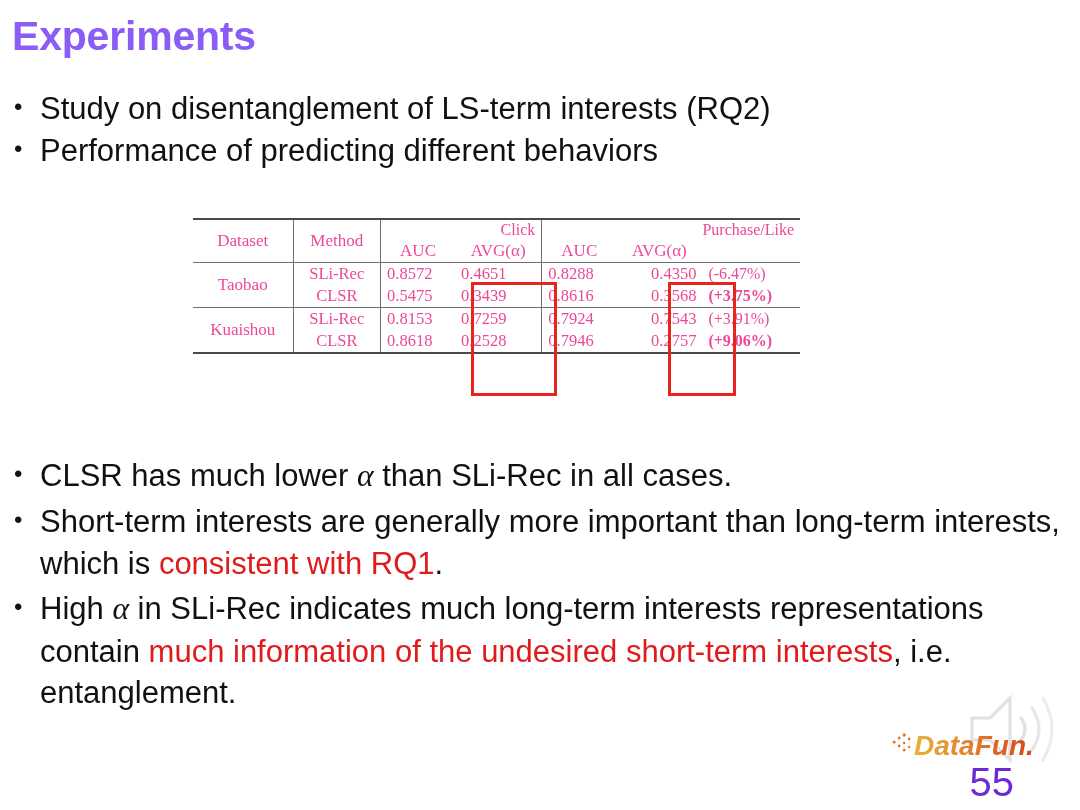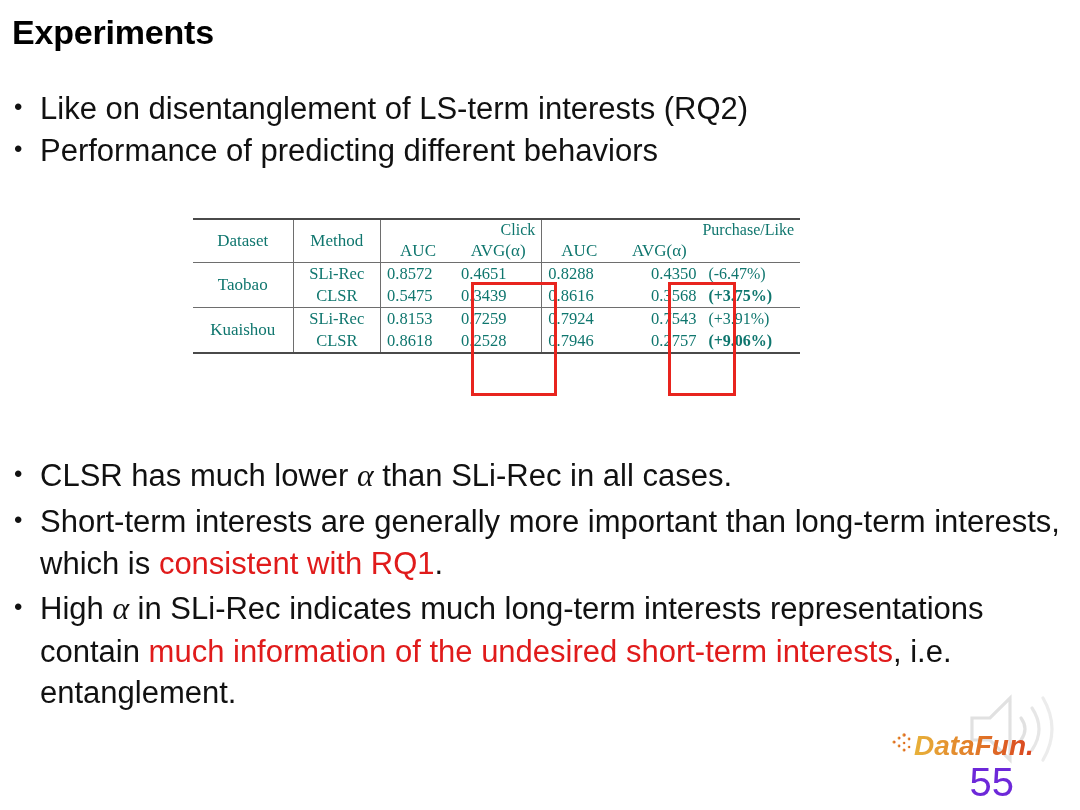--- a/index.html
+++ b/index.html
@@ -14,23 +14,23 @@
     font-family: "Liberation Sans", sans-serif;
     color: #000000;
     position: relative;
   }
 
   
   #slide-title {
     position: absolute;
     left: 12px;
     top: 14px;
-    font-size: 34px;
+    font-size: 41px;
     font-weight: bold;
-    color: #000000;
+    color: #8b5cf6;
     letter-spacing: -0.2px;
     line-height: 1.1;
     white-space: nowrap;
   }
 
   
   #top-bullets {
     position: absolute;
     left: 14px;
     top: 88px;
@@ -57,21 +57,21 @@
     position: absolute;
     left: 193px;
     top: 218px;
     width: 607px;
   }
   table.results {
     border-collapse: collapse;
     width: 100%;
     font-family: "Liberation Serif", serif;
     font-size: 16.5px;
-    color: #0f766e;
+    color: #ec4899;
   }
   table.results td, table.results th {
     padding: 1px 6px;
     font-weight: normal;
     vertical-align: middle;
     white-space: nowrap;
   }
   .rule-top td { border-top: 2.4px solid #4a4a4a; }
   .rule-mid td { border-top: 1.6px solid #6e6e6e; }
   .rule-bottom td { border-top: 2.4px solid #4a4a4a; }
@@ -159,21 +159,21 @@
   }
 </style>
 </head>
 <body>
 
 <div id="slide-title">Experiments</div>
 
 <div id="top-bullets">
     <div class="bullet-row">
       <span class="bullet-dot">•</span>
-      <span class="bullet-text">Like on disentanglement of LS-term interests (RQ2)</span>
+      <span class="bullet-text">Study on disentanglement of LS-term interests (RQ2)</span>
     </div>
     <div class="bullet-row">
       <span class="bullet-dot">•</span>
       <span class="bullet-text">Performance of predicting different behaviors</span>
     </div>
   </div>
 
 <div id="results-table-wrap">
   <table class="results">
     <tbody id="results-tbody">

